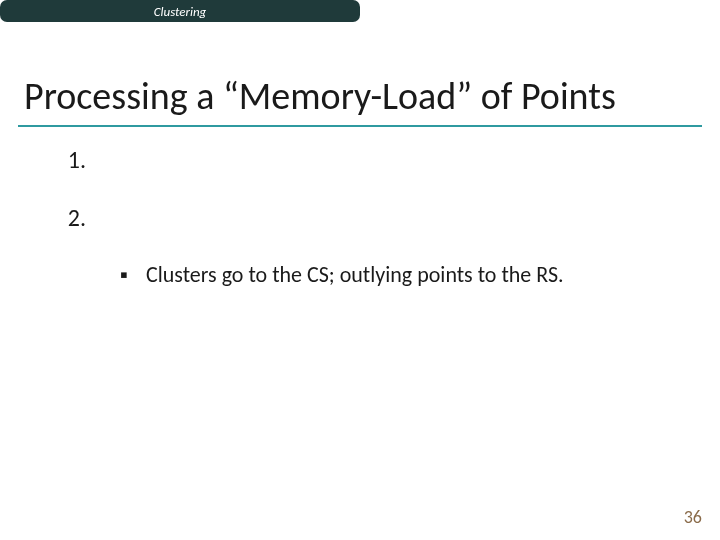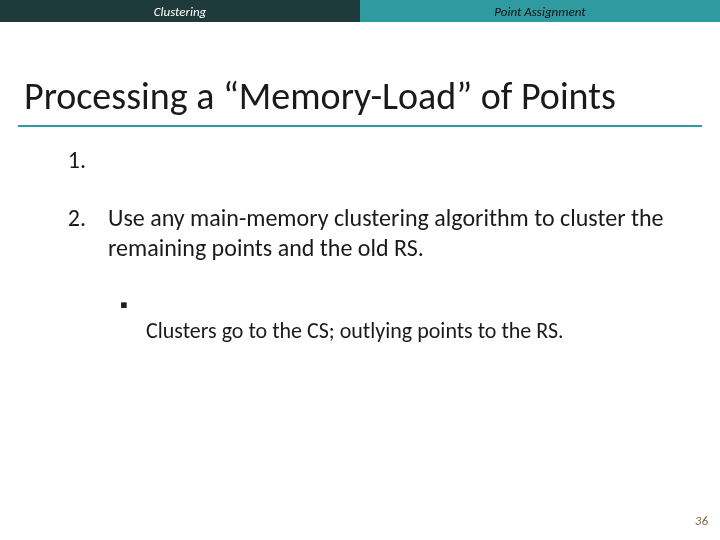--- a/index.html
+++ b/index.html
@@ -19,20 +19,21 @@
   }
   .header-bar .left {
     width: 50%;
     background: #1f3a3a;
     color: #ffffff;
     font-style: italic;
     font-size: 13px;
     display: flex;
     align-items: center;
     justify-content: center;
+    border-radius: 7px;
   }
   .header-bar .right {
     width: 50%;
     background: #2f9aa0;
     color: #111111;
     font-style: italic;
     font-size: 13px;
     display: flex;
     align-items: center;
     justify-content: center;
@@ -75,51 +76,47 @@
     font-size: 22px;
     color: #1a1a1a;
     line-height: 1.25;
   }
   .subitem .bullet {
     width: 26px;
     flex-shrink: 0;
   }
   .subitem .txt {
     flex: 1;
-    margin-top: 26px;
   }
   .page-number {
     position: absolute;
-    right: 12px;
+    right: 18px;
     bottom: 12px;
-    font-size: 13px;
+    font-size: 18px;
     color: #8a6b4a;
-    font-style: italic;
   }
 </style>
 </head>
 <body>
 
 <div class="header-bar">
   <div class="left">Clustering</div>
-  <div class="right">Point Assignment</div>
 </div>
 
 <div class="title">Processing a “Memory-Load” of Points</div>
 <hr class="title-rule">
 
 <div class="body">
 
   <div class="numitem">
     <div class="num">1.</div>
   </div>
 
   <div class="numitem">
     <div class="num">2.</div>
-    <div class="txt">Use any main-memory clustering algorithm to cluster the remaining points and the old RS.</div>
   </div>
 
   <div class="subitem">
     <div class="bullet">▪</div>
     <div class="txt">Clusters go to the CS; outlying points to the RS.</div>
   </div>
 
 </div>
 
 <div class="page-number">36</div>

